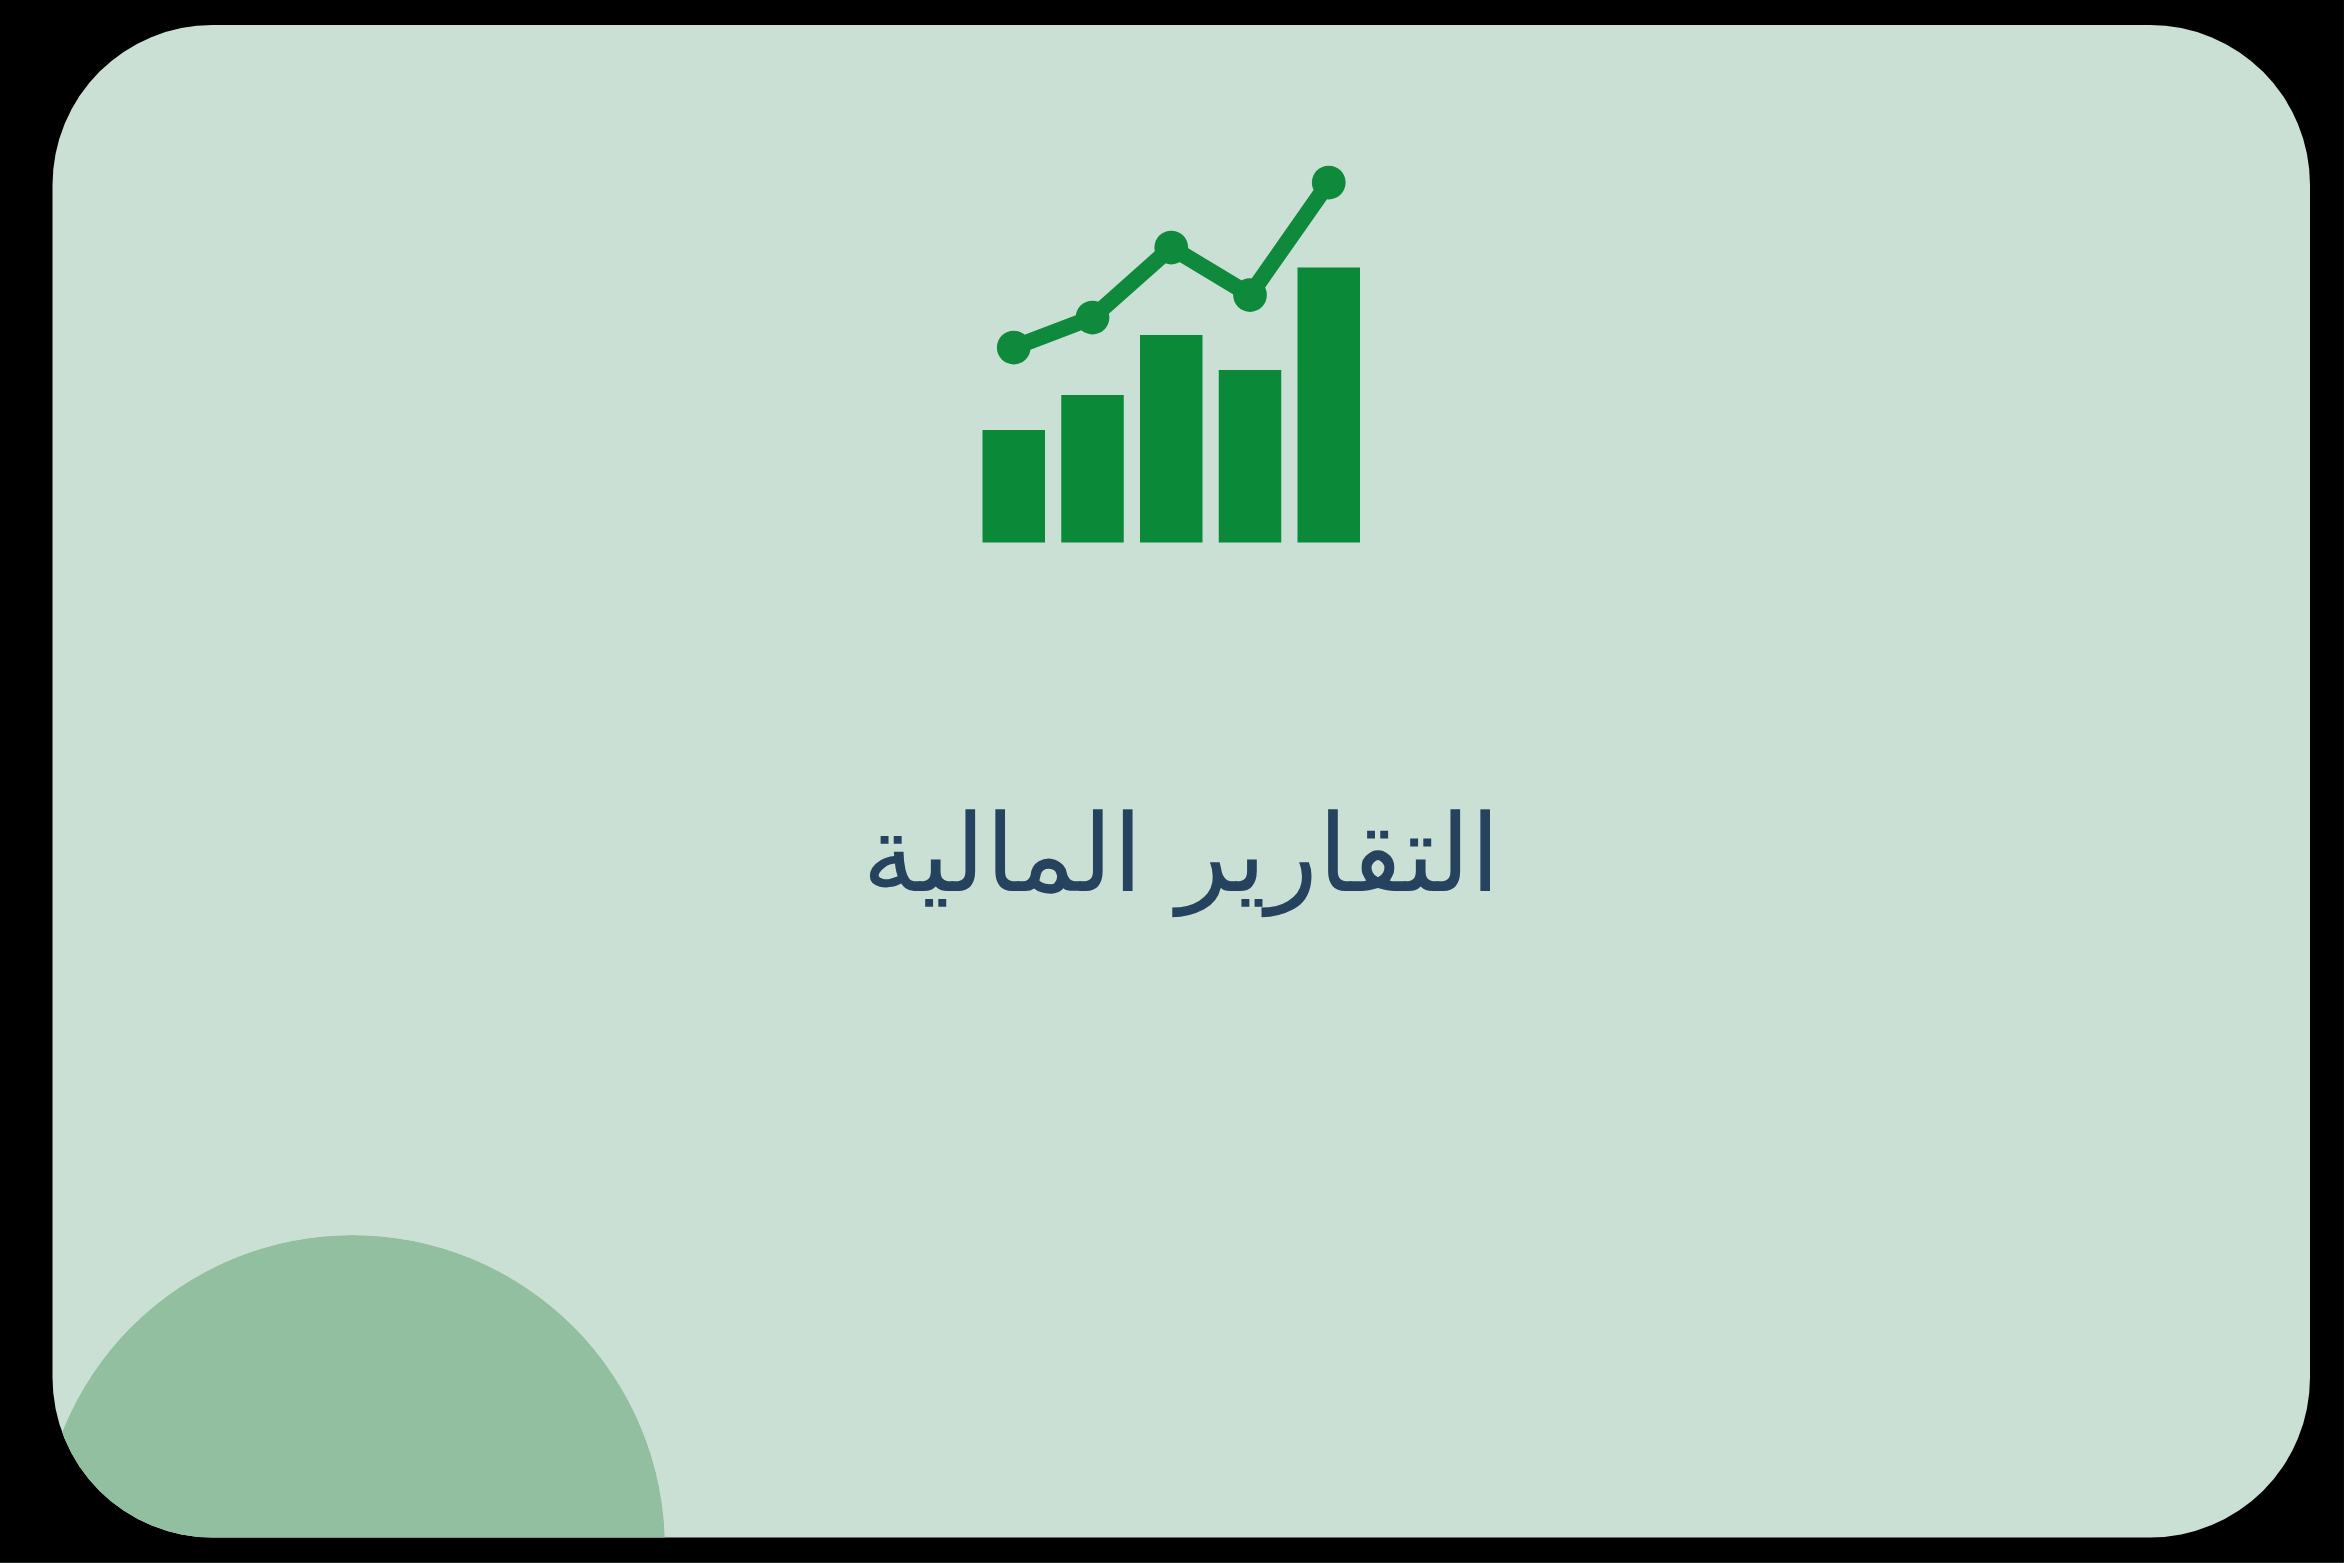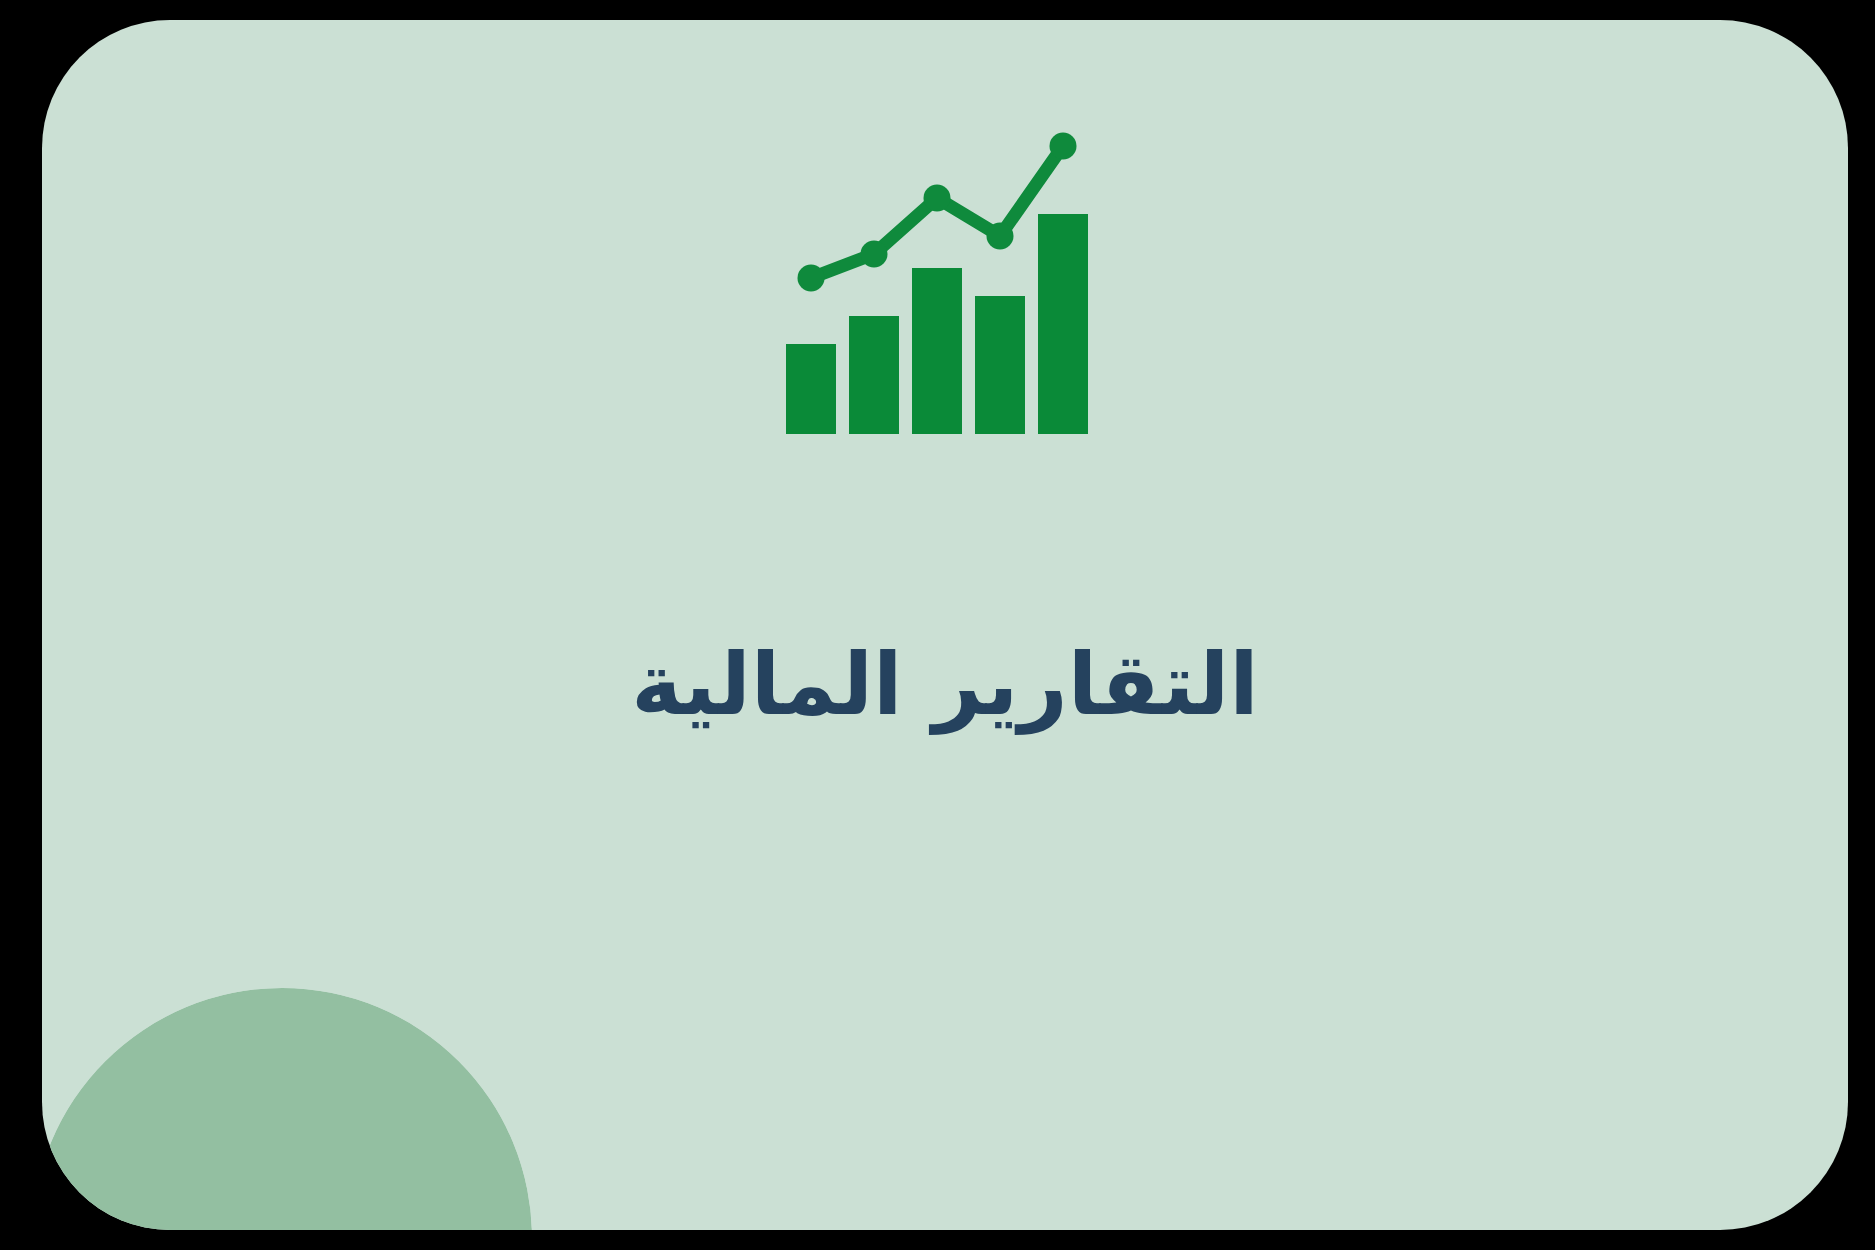--- a/index.html
+++ b/index.html
@@ -59,21 +59,21 @@
 
   
   #title {
     position: absolute;
     left: 0;
     right: 0;
     top: 612px;
     text-align: center;
     color: #25425e;
     font-size: 86px;
-    font-weight: 700;
+    font-weight: 400;
     line-height: 1.22;
     letter-spacing: 0;
     direction: rtl;
     unicode-bidi: isolate;
     white-space: nowrap;
   }
 </style>
 </head>
 <body>
 

